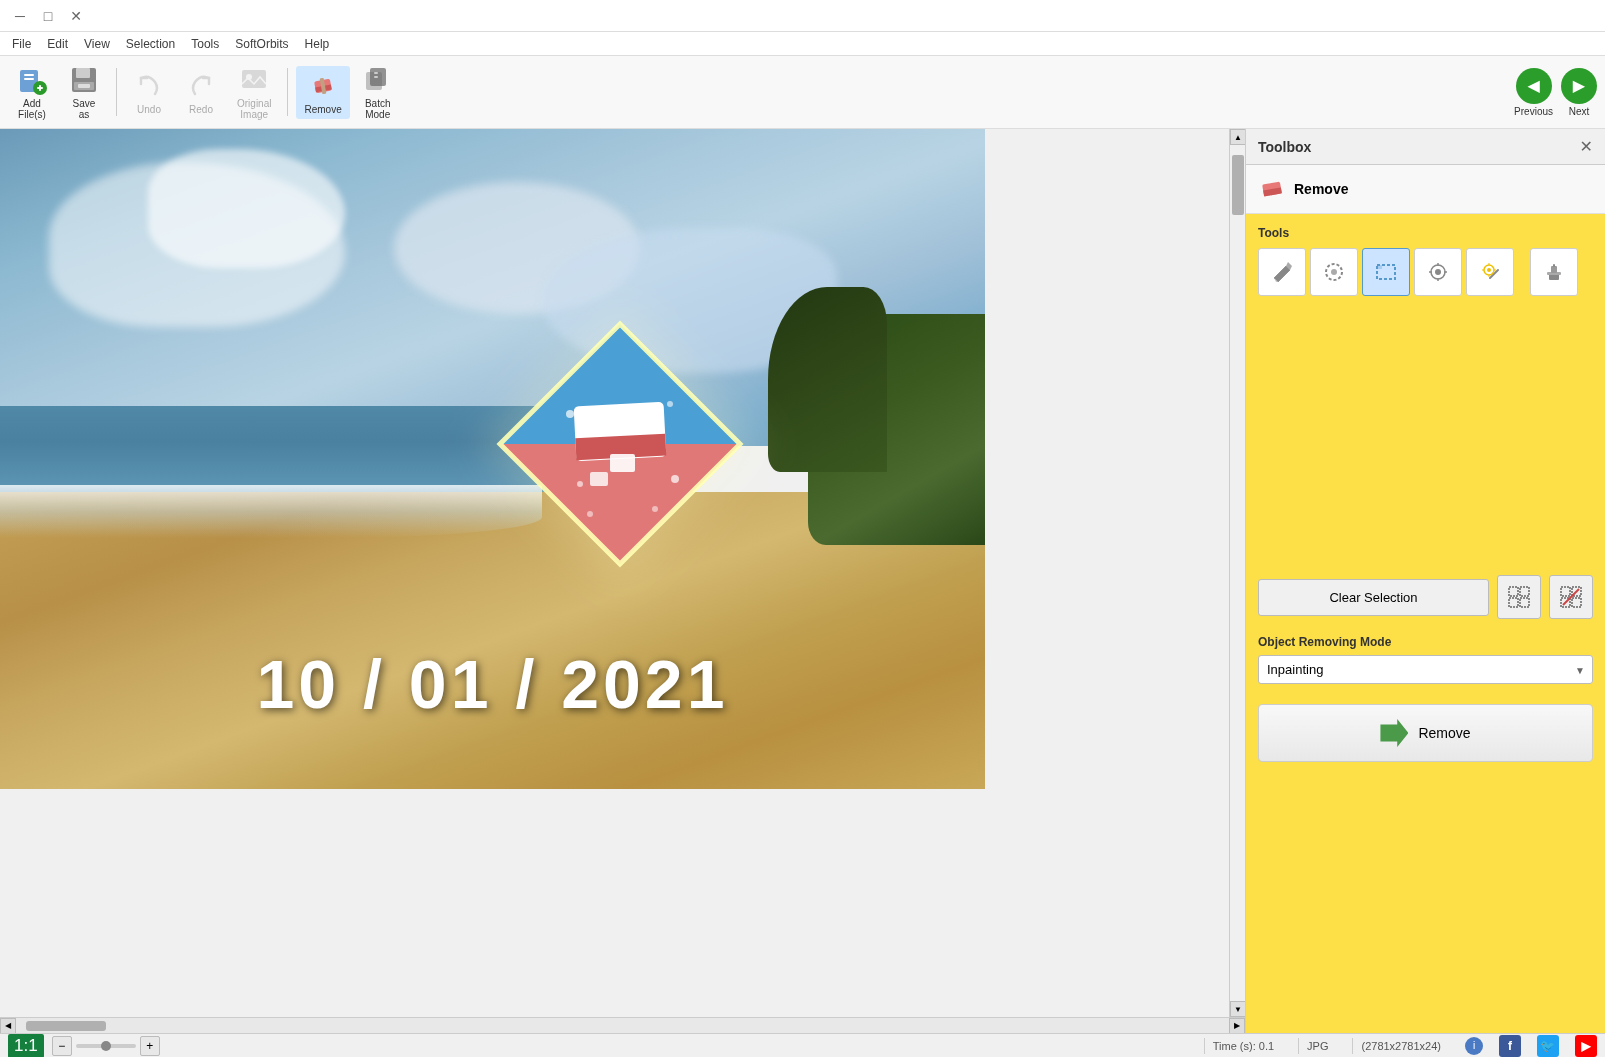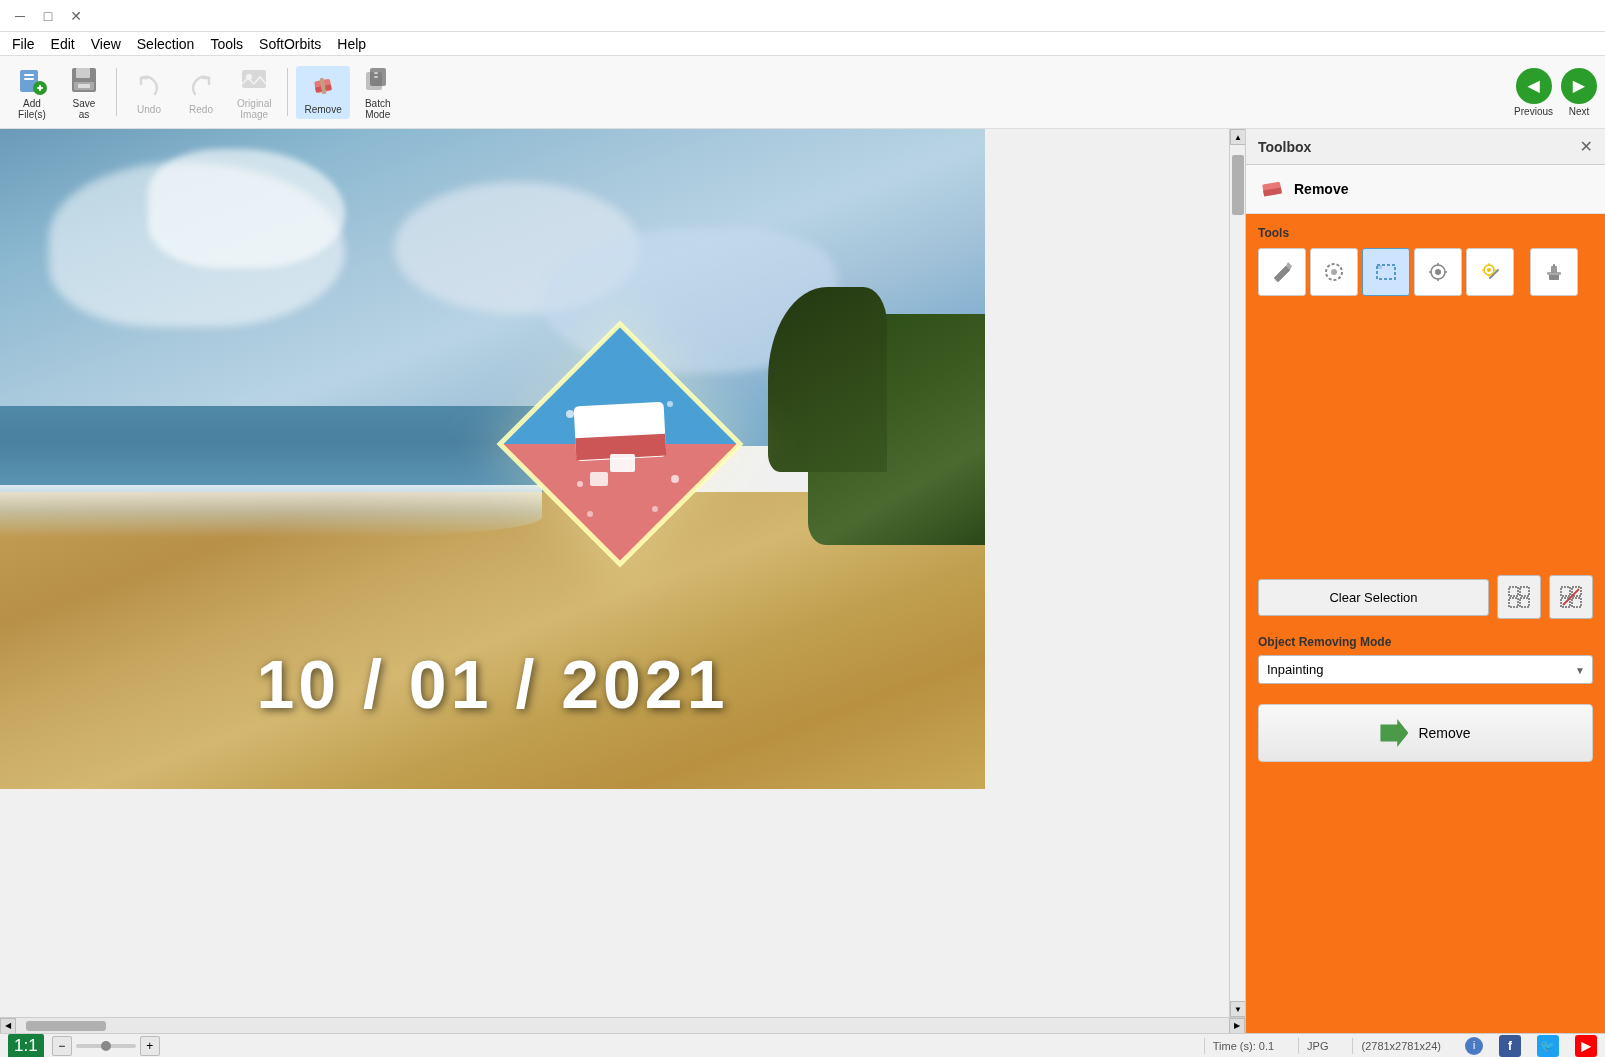--- a/index.html
+++ b/index.html
@@ -29,22 +29,22 @@
       display: flex;
       align-items: center;
       padding: 0 4px;
       border-bottom: 1px solid #ddd;
       flex-shrink: 0;
     }
     .menu-item {
       padding: 2px 8px;
       cursor: pointer;
       border-radius: 2px;
-      font-size: 14px;
-      color: #000000;
+      font-size: 12px;
+      color: #404040;
     }
 
     
     .toolbar {
       background: #f8f8f8;
       border-bottom: 1px solid #ddd;
       display: flex;
       align-items: center;
       padding: 4px 8px;
       gap: 4px;
@@ -115,21 +115,21 @@
       display: flex;
       flex-direction: column;
     }
     .scroll-btn { width: 16px; height: 16px; background: #e0e0e0; border: 1px solid #bbb; display: flex; align-items: center; justify-content: center; cursor: pointer; font-size: 8px; flex-shrink: 0; }
     .scroll-track { flex: 1; position: relative; }
     .scroll-thumb { background: #b0b0b0; border-radius: 2px; position: absolute; }
 
     
     .right-panel {
       width: 360px;
-      background: #f97316;
+      background: #fde047;
       border-left: 1px solid #ccc;
       display: flex;
       flex-direction: column;
       flex-shrink: 0;
     }
 
     
     .toolbox-header {
       background: #f0f0f0;
       border-bottom: 1px solid #ccc;

